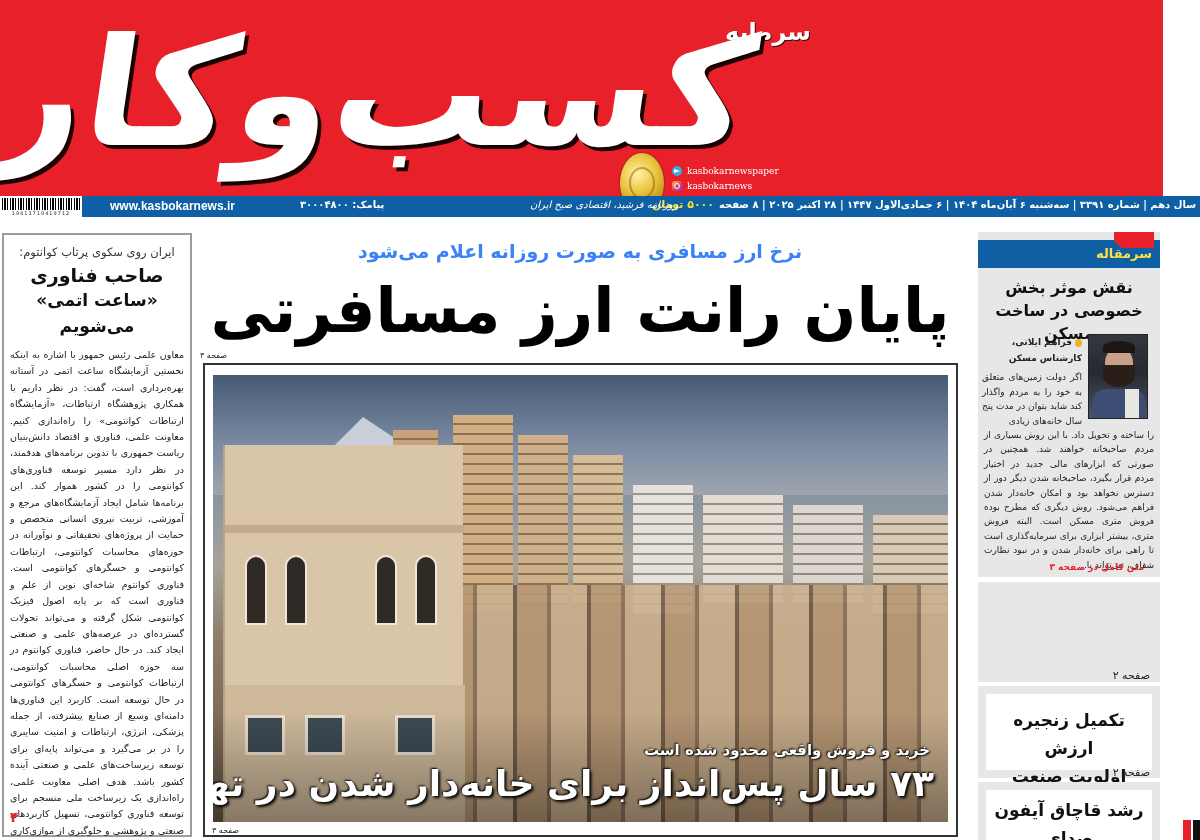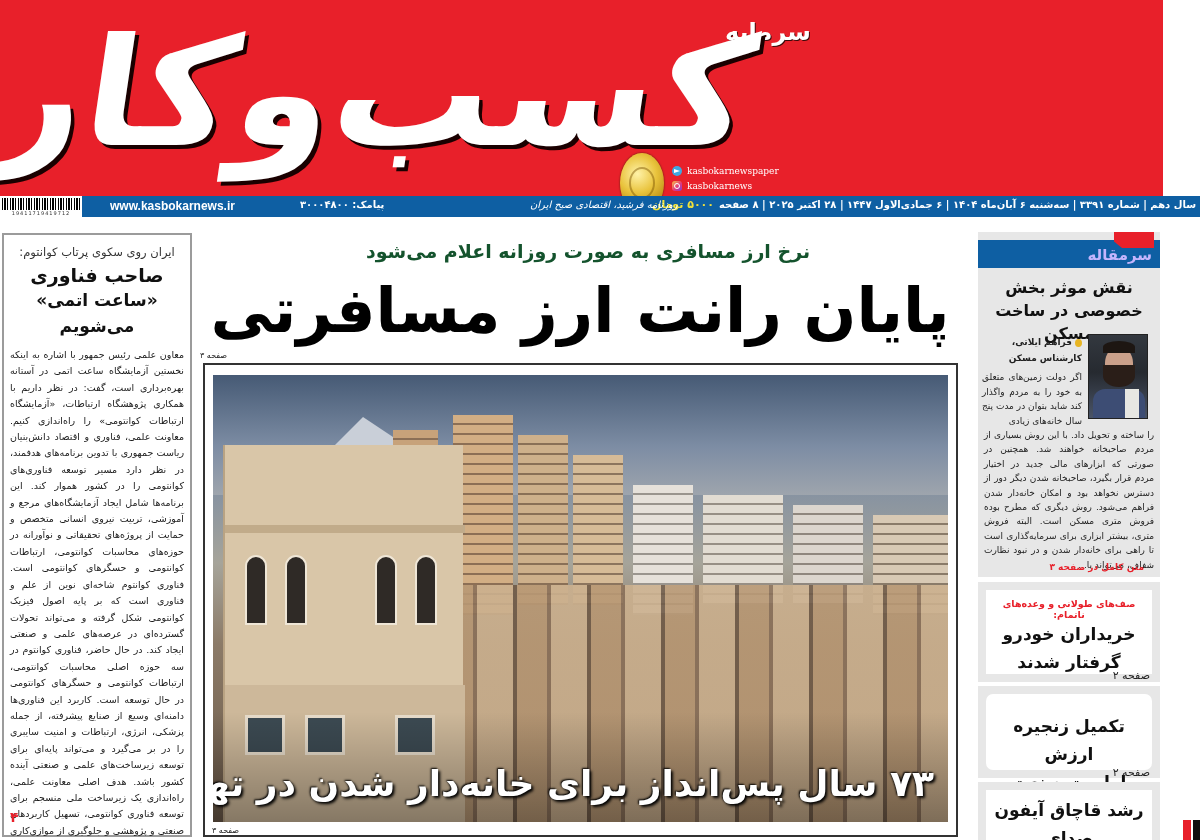--- a/index.html
+++ b/index.html
@@ -110,22 +110,22 @@
     .left-col .body {
       font-size: 9.5px; line-height: 16.4px; color: #1a1a1a; margin-top: 8px; text-align: justify;
     }
     .left-col .cont-marker {
       position: absolute; left: 6px; bottom: 10px; color: #e8202a; font-weight: bold; font-size: 14px;
     }
 
     
     .center-head { position: absolute; left: 200px; top: 236px; width: 760px; height: 130px; }
     .center-head .kicker {
-      position: absolute; left: 8px; width: 760px; top: 4px; text-align: center;
-      font-size: 19px; font-weight: bold; color: #14532d;
+      position: absolute; left: 0; width: 760px; top: 4px; text-align: center;
+      font-size: 19px; font-weight: bold; color: #3b82f6;
     }
     .center-head .headline {
       position: absolute; left: 0; width: 760px; top: 36px; text-align: center;
       font-size: 62px; line-height: 78px; font-weight: bold; color: #000;
       letter-spacing: -2px;
     }
     .page-ref-top {
       position: absolute; left: 200px; top: 351px; font-size: 8px; color: #222;
     }
     .page-ref-photo {
@@ -180,21 +180,21 @@
     .right-col { position: absolute; left: 978px; top: 232px; width: 182px; height: 608px; }
     .editorial { position: absolute; left: 0; top: 0; width: 182px; height: 345px; background: #e7e7e7; }
     .editorial .tab {
       position: absolute; left: 0; top: 8px; width: 182px; height: 28px; background: #0e5fa3;
     }
     .editorial .tab .red-flag {
       position: absolute; right: 6px; top: -8px; width: 40px; height: 16px; background: #e8202a;
       clip-path: polygon(0 0, 100% 0, 100% 100%, 20% 100%, 0 60%);
     }
     .editorial .tab .label {
-      position: absolute; right: 8px; top: 6px; color: #c4b5fd; font-weight: bold; font-size: 15px;
+      position: absolute; right: 8px; top: 6px; color: #fde047; font-weight: bold; font-size: 13px;
     }
     .editorial .title {
       position: absolute; left: 6px; right: 6px; top: 44px; text-align: center;
       font-weight: bold; font-size: 16px; line-height: 23px; color: #111;
     }
     .editorial .portrait {
       position: absolute; left: 110px; top: 102px; width: 60px; height: 85px;
       background: linear-gradient(180deg, #33383f 0%, #262a30 45%, #4a5467 100%);
       border: 1px solid #222; overflow: hidden;
     }
@@ -228,21 +228,21 @@
     }
     .brief .kick { color: #e8202a; font-size: 9.5px; font-weight: bold; margin-top: 8px; }
     .brief .ttl { font-size: 17px; font-weight: bold; line-height: 28px; color: #111; }
     .brief .pg { position: absolute; right: 10px; font-size: 11px; font-weight: normal; color: #222; }
 
     .brief.b1 { top: 350px; height: 100px; }
     .brief.b1 .inner { height: 84px; }
     .brief.b1 .pg { top: 87px; }
 
     .brief.b2 { top: 454px; height: 92px; }
-    .brief.b2 .inner { height: 76px; padding-top: 18px; border-radius: 7px; }
+    .brief.b2 .inner { height: 76px; padding-top: 12px; }
     .brief.b2 .pg { top: 80px; }
 
     .brief.b3 { top: 550px; height: 58px; }
     .brief.b3 .inner { height: 78px; padding-top: 6px; }
 
     .red-corner {
       position: absolute; left: 1183px; top: 820px; width: 8px; height: 20px; background: #e8202a;
     }
     .black-corner {
       position: absolute; left: 1193px; top: 820px; width: 7px; height: 20px; background: #111;
@@ -312,20 +312,21 @@
       <div class="win" style="left:60px;top:110px"></div>
       <div class="win" style="left:150px;top:110px"></div>
       <div class="win" style="left:190px;top:110px"></div>
       <div class="cornice"></div>
       <div class="lower"></div>
       <div class="lwin" style="left:20px"></div>
       <div class="lwin" style="left:80px"></div>
       <div class="lwin" style="left:170px"></div>
     </div>
     <div class="shade"></div>
+    <div class="cap-kicker">خرید و فروش واقعی محدود شده است</div>
     <div class="cap-headline">۷۳ سال پس‌انداز برای خانه‌دار شدن در تهران</div>
   </div>
 </figure>
 <div class="page-ref-photo">صفحه ۳</div>
 
 <aside class="right-col">
   <section class="editorial">
     <div class="tab">
       <div class="red-flag"></div>
       <span class="label">سرمقاله</span>
@@ -340,25 +341,20 @@
     </div>
     <div class="author">
       <span class="dot"></span><span>فراهم ایلاتی، کارشناس مسکن</span>
     </div>
     <div class="lead">اگر دولت زمین‌های متعلق به خود را به مردم واگذار کند شاید بتوان در مدت پنج سال خانه‌های زیادی</div>
     <div class="body">را ساخته و تحویل داد. با این روش بسیاری از مردم صاحبخانه خواهند شد. همچنین در صورتی که ابزارهای مالی جدید در اختیار مردم قرار بگیرد، صاحبخانه شدن دیگر دور از دسترس نخواهد بود و امکان خانه‌دار شدن فراهم می‌شود. روش دیگری که مطرح بوده فروش متری مسکن است. البته فروش متری، بیشتر ابزاری برای سرمایه‌گذاری است تا راهی برای خانه‌دار شدن و در نبود نظارت شفاف، می‌تواند با...</div>
     <div class="more">متن کامل در صفحه ۳</div>
   </section>
 
   <section class="brief b1">
-    <div class="inner">
-      <div class="kick">صف‌های طولانی و وعده‌های ناتمام:</div>
-      <div class="ttl">خریداران خودرو</div>
-      <div class="ttl">گرفتار شدند</div>
-    </div>
     <div class="pg">صفحه ۲</div>
   </section>
 
   <section class="brief b2">
     <div class="inner">
       <div class="ttl">تکمیل زنجیره ارزش</div>
       <div class="ttl">اولویت صنعت پتروشیمی</div>
     </div>
     <div class="pg">صفحه ۲</div>
   </section>

